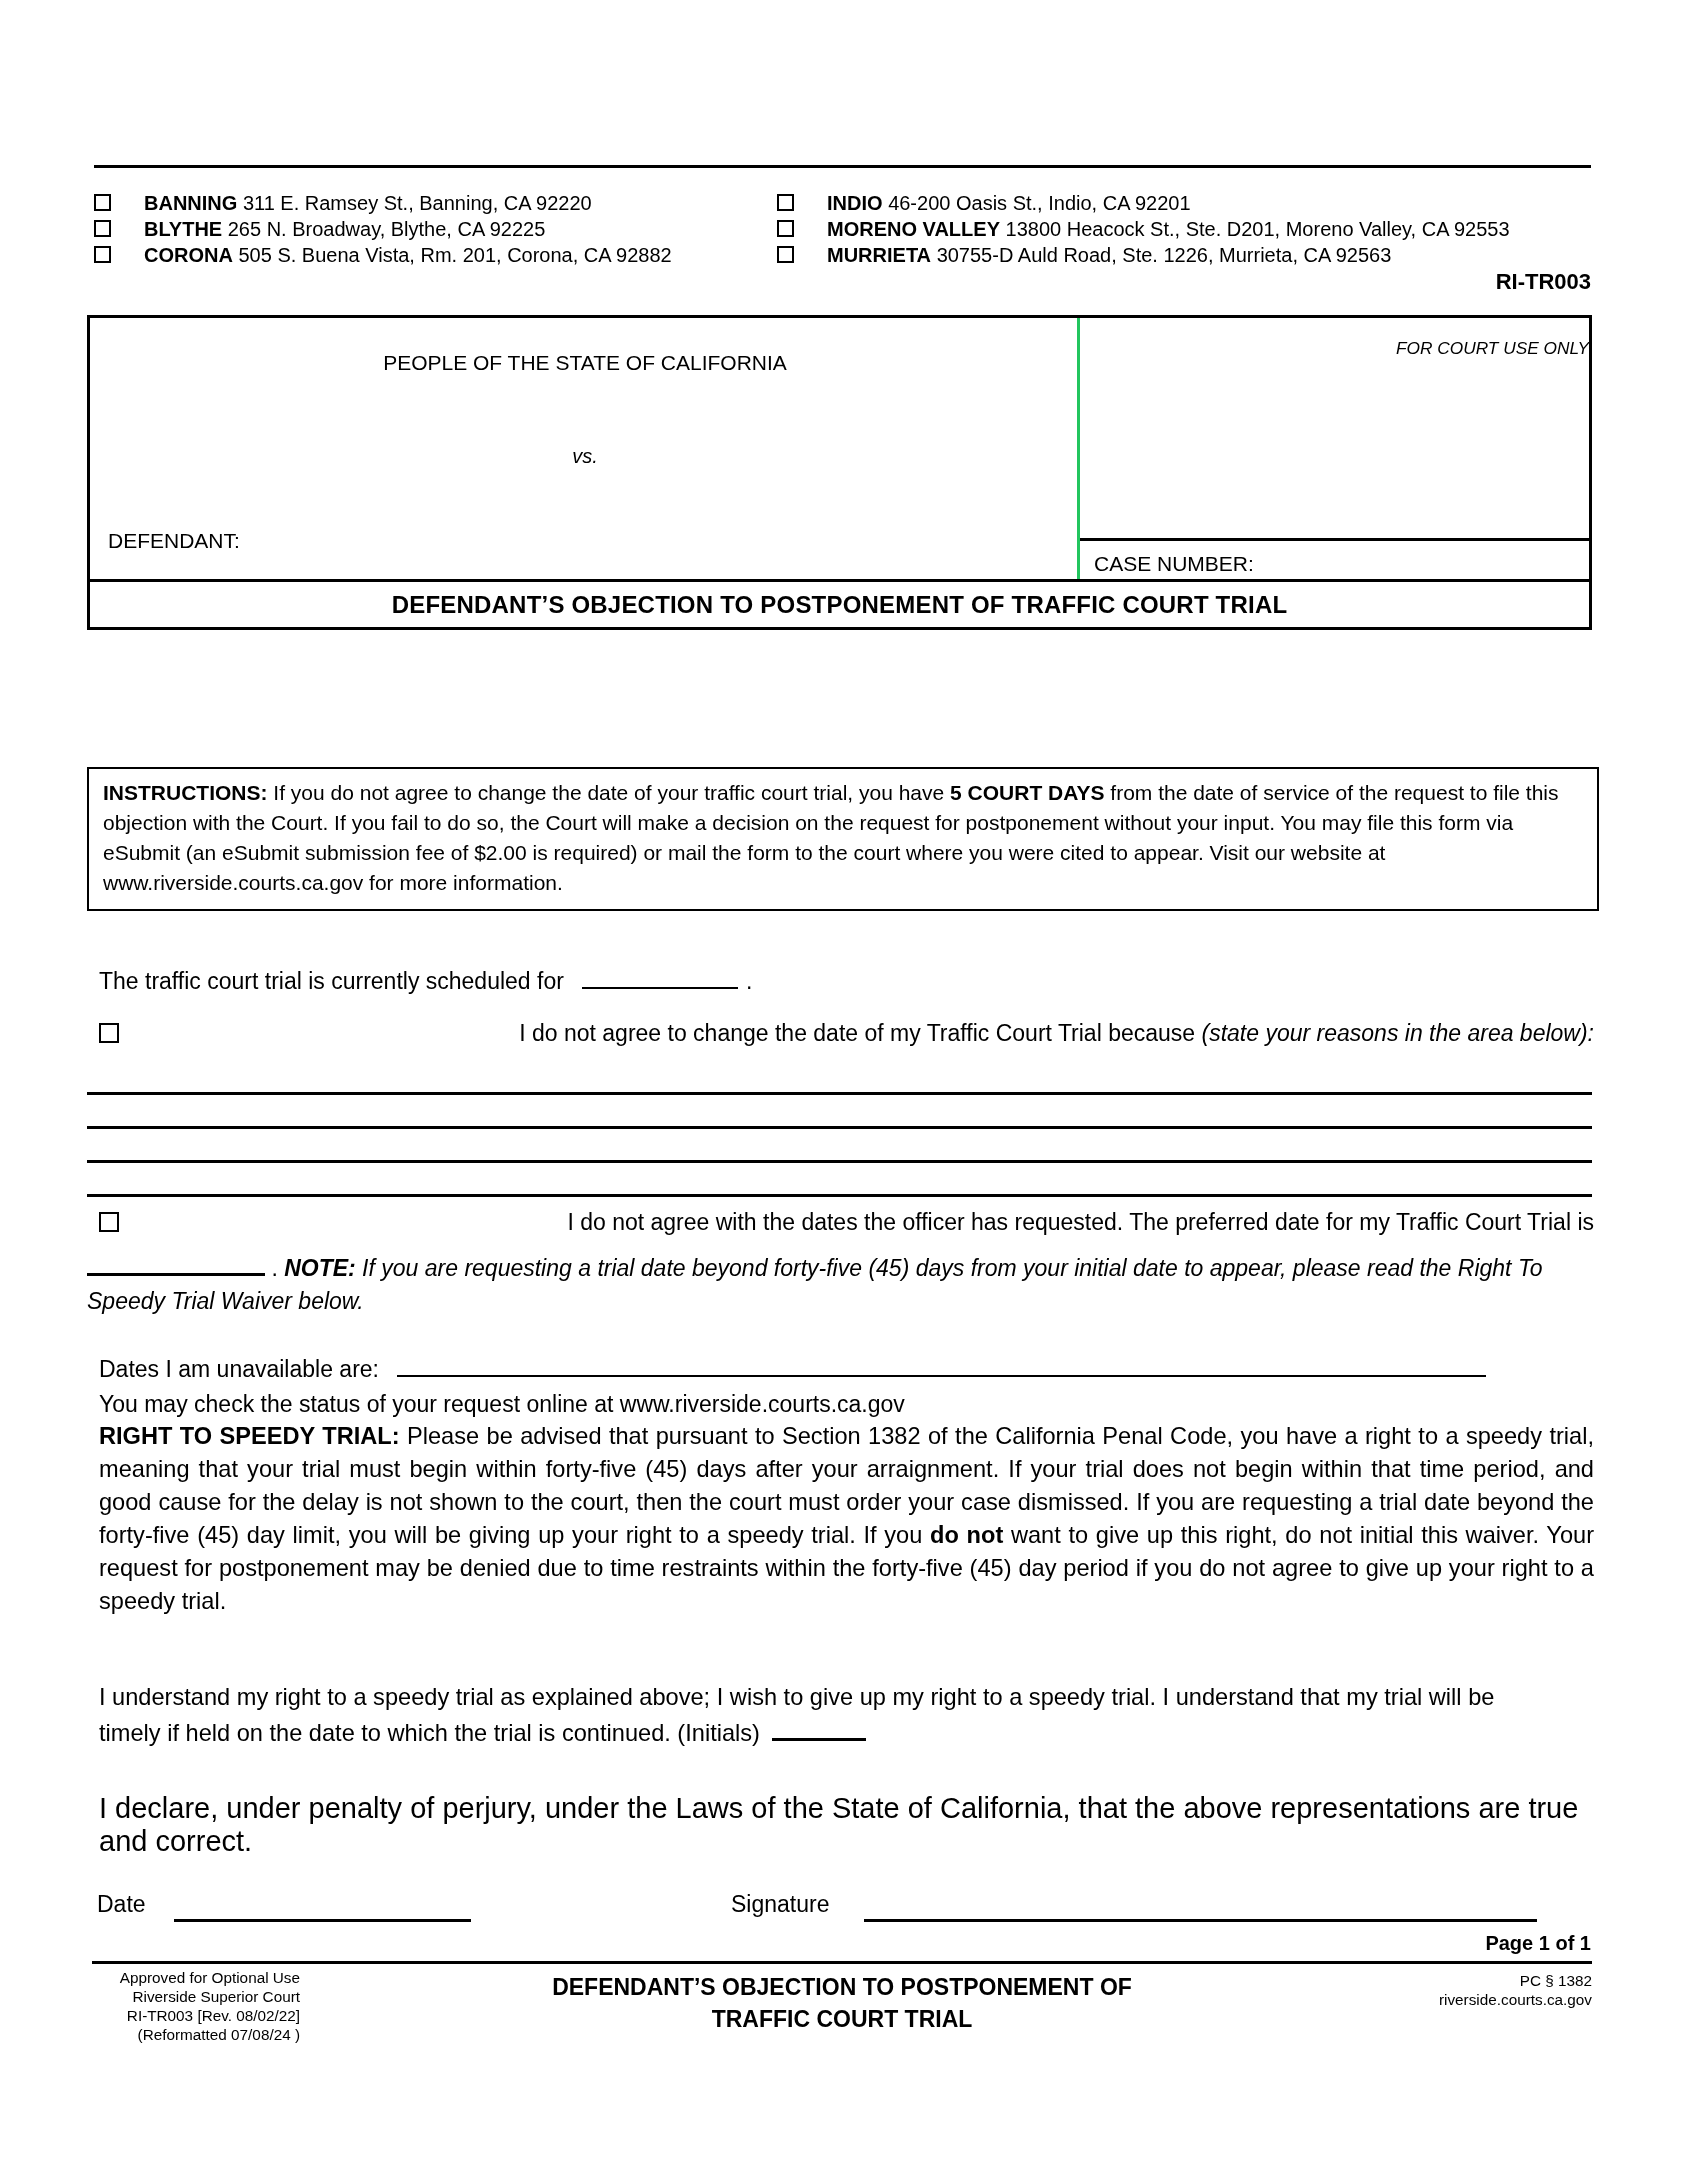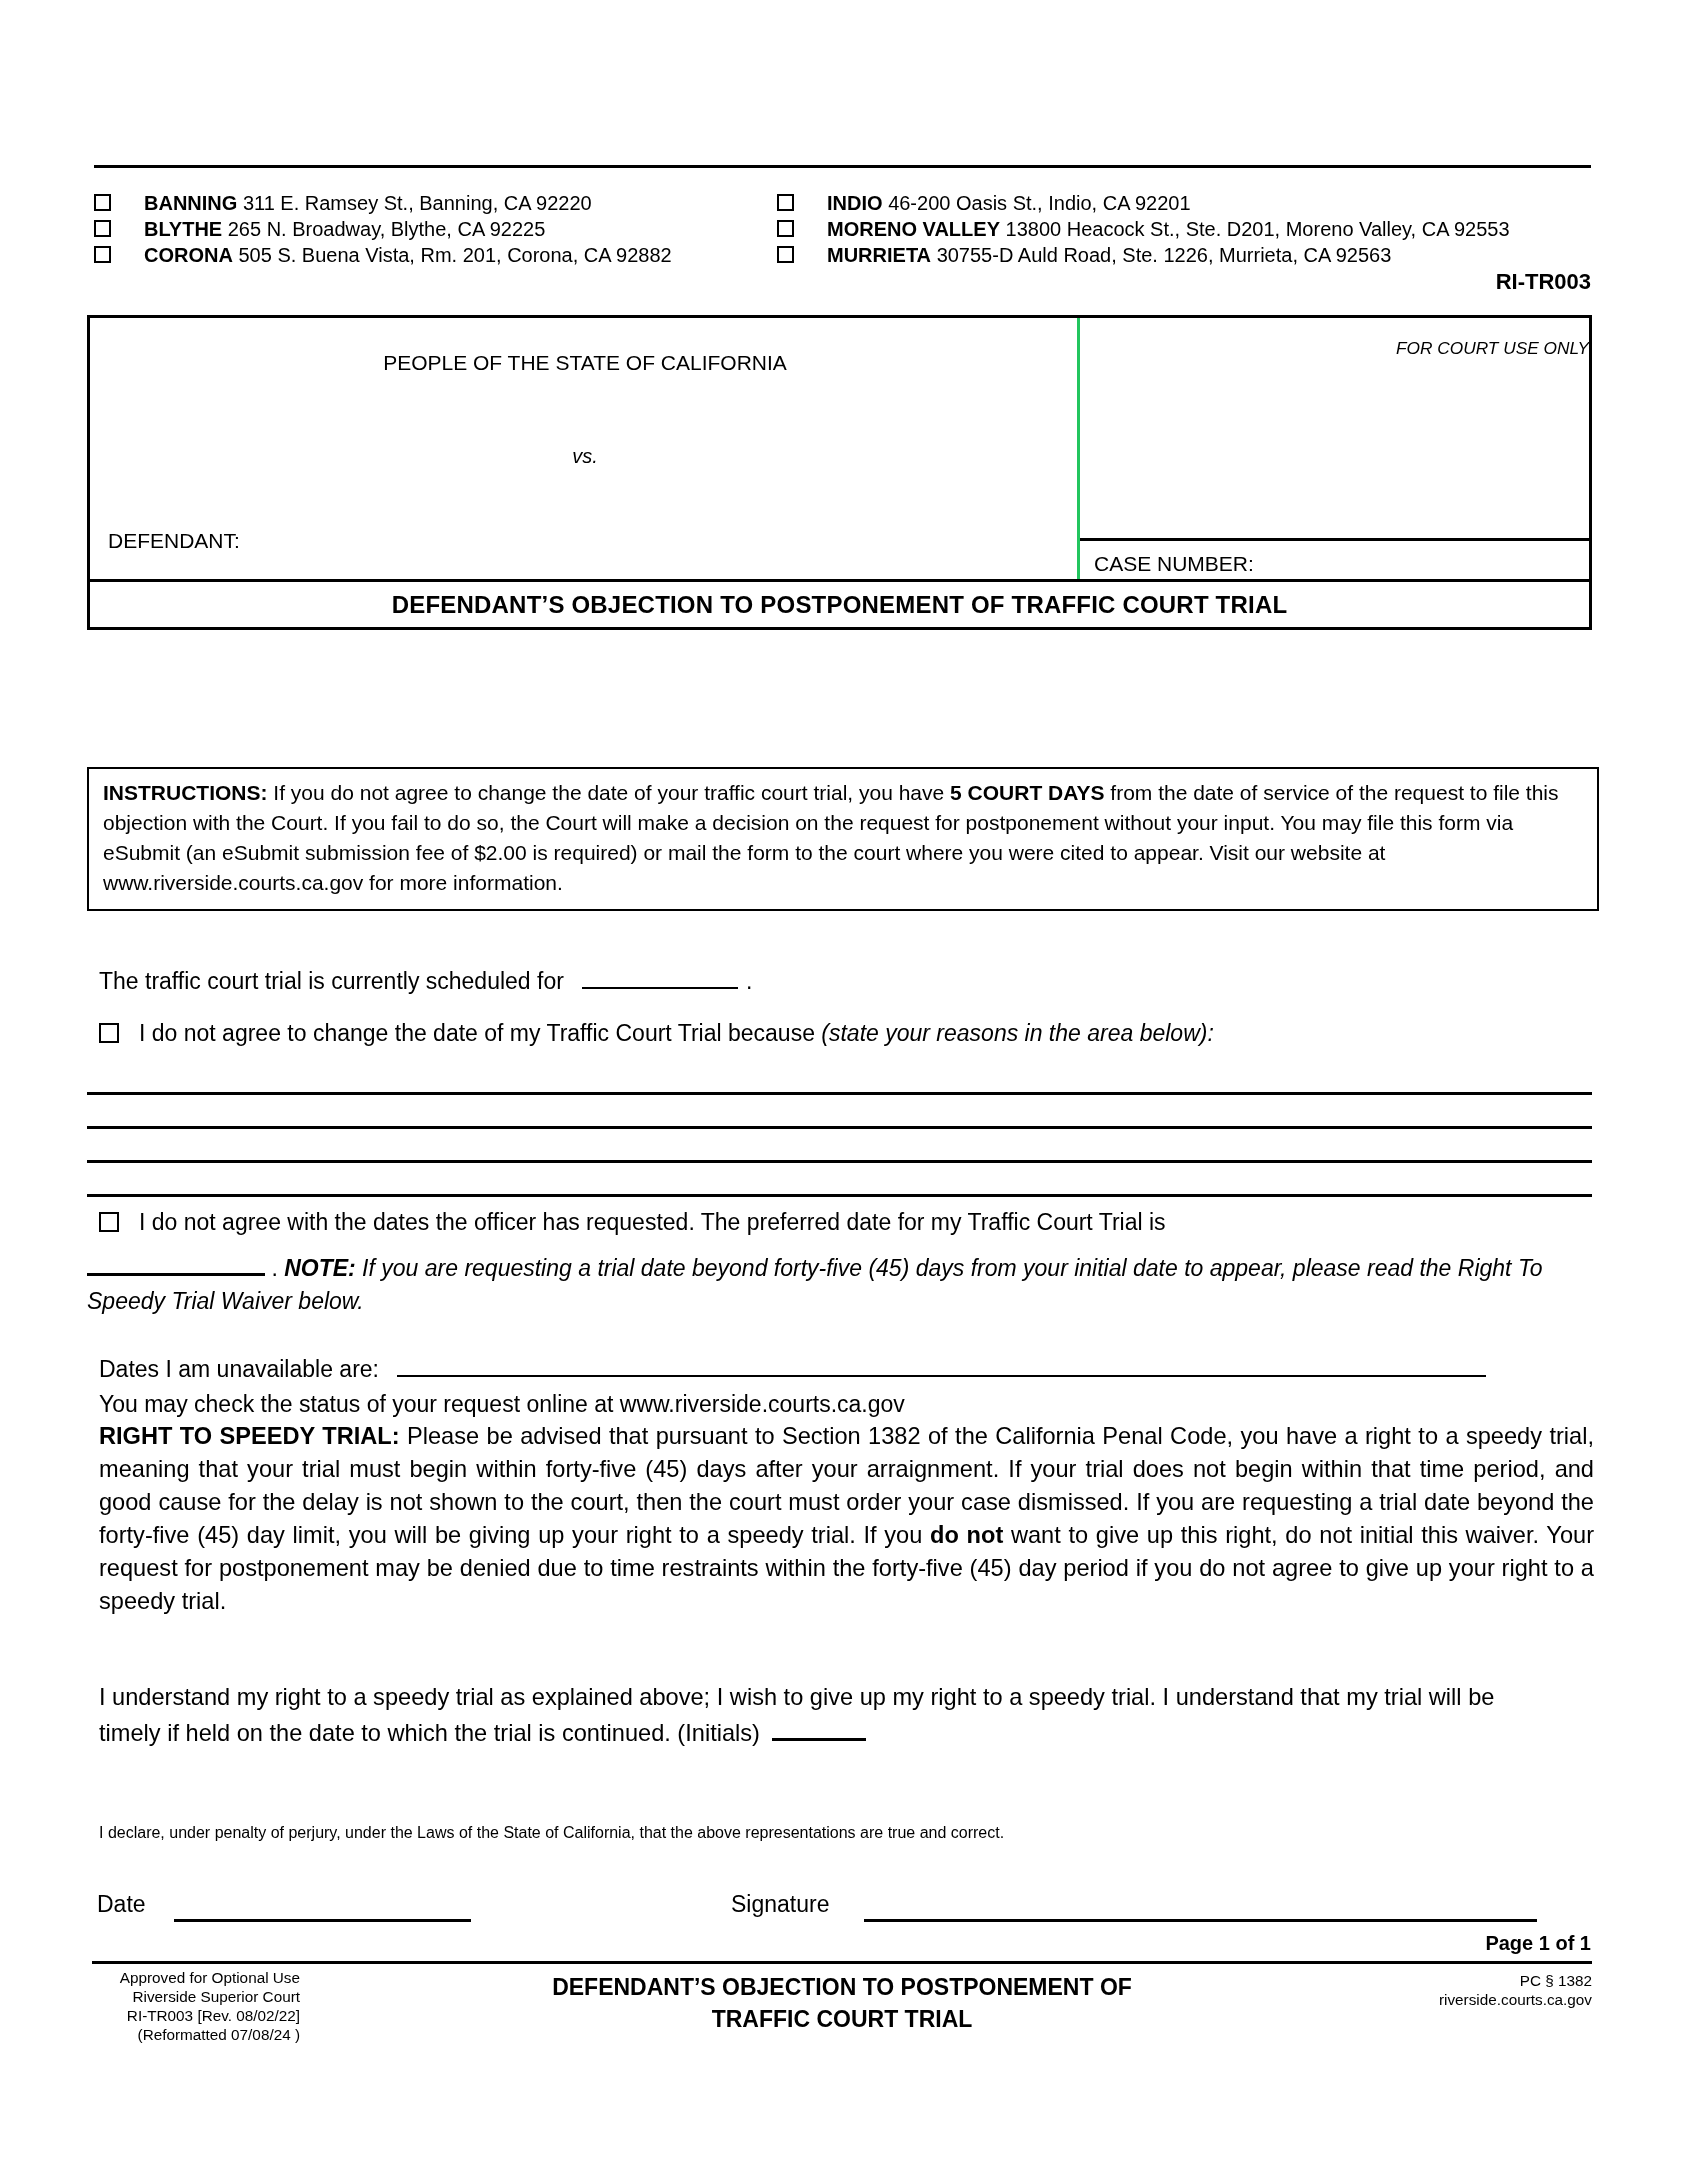--- a/index.html
+++ b/index.html
@@ -214,20 +214,21 @@
   }
   .blank-sched { width: 156px; margin: 0 8px 0 18px; }
 
   .check-line {
     position: absolute;
     left: 99px;
     font-size: 23px;
     line-height: 32px;
     display: flex;
     align-items: flex-start;
+    justify-content: space-between;
   }
   .check-line .cbx2 {
     display: inline-block;
     width: 20px;
     height: 20px;
     border: 2.5px solid #000;
     box-sizing: border-box;
     margin-top: 6px;
     margin-right: 20px;
     flex: 0 0 auto;
@@ -316,23 +317,22 @@
     height: 24px;
     vertical-align: baseline;
     margin-left: 12px;
   }
 
   .declare {
     position: absolute;
     left: 99px;
     top: 1792px;
     width: 1495px;
-    font-size: 16px;
+    font-size: 29px;
     line-height: 33px;
-    margin-top: 24px;
   }
 
   
   .sig-row {
     position: absolute;
     left: 97px;
     top: 1891px;
     width: 1495px;
     font-size: 23px;
   }

